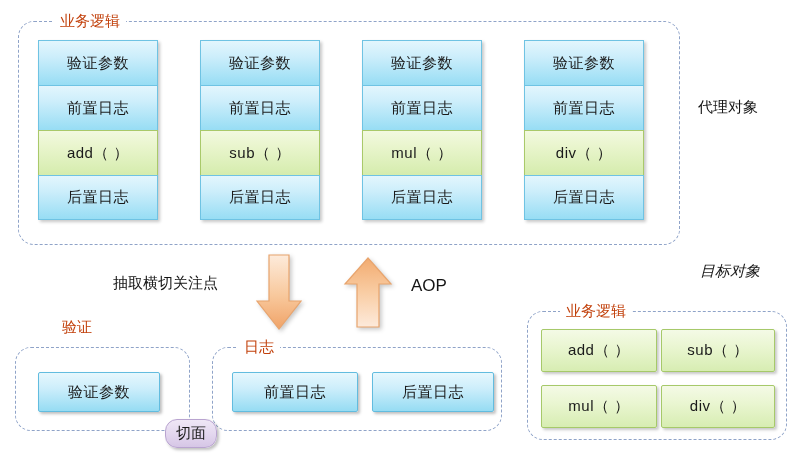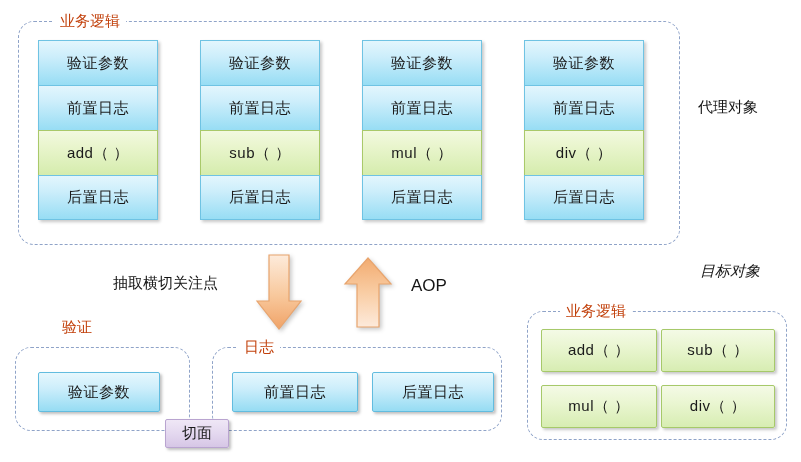--- a/index.html
+++ b/index.html
@@ -170,21 +170,21 @@
 
   <div class="group" style="left:15px;top:347px;width:175px;height:84px;"></div>
   <div class="group-label" style="left:44px;top:318px;margin-left:12px;">验证</div>
   <div class="box-blue" style="left:38px;top:372px;width:122px;height:40px;">验证参数</div>
 
   <div class="group" style="left:212px;top:347px;width:290px;height:84px;"></div>
   <div class="group-label" style="left:238px;top:338px;">日志</div>
   <div class="box-blue" style="left:232px;top:372px;width:126px;height:40px;">前置日志</div>
   <div class="box-blue" style="left:372px;top:372px;width:122px;height:40px;">后置日志</div>
 
-  <div class="badge-purple" style="left:165px;top:419px;width:64px;height:29px;">切面</div>
+  <div class="badge-purple" style="left:165px;top:419px;width:52px;height:29px;border-radius:12px;">切面</div>
 
   <div class="free-label" style="left:700px;top:262px;font-style:italic;">目标对象</div>
   <div class="group" style="left:527px;top:311px;width:260px;height:129px;"></div>
   <div class="group-label" style="left:560px;top:302px;">业务逻辑</div>
 
   <div class="box-green" style="left:541px;top:329px;width:116px;height:43px;">add（ ）</div>
   <div class="box-green" style="left:661px;top:329px;width:114px;height:43px;">sub（ ）</div>
   <div class="box-green" style="left:541px;top:385px;width:116px;height:43px;">mul（ ）</div>
   <div class="box-green" style="left:661px;top:385px;width:114px;height:43px;">div（ ）</div>
 

